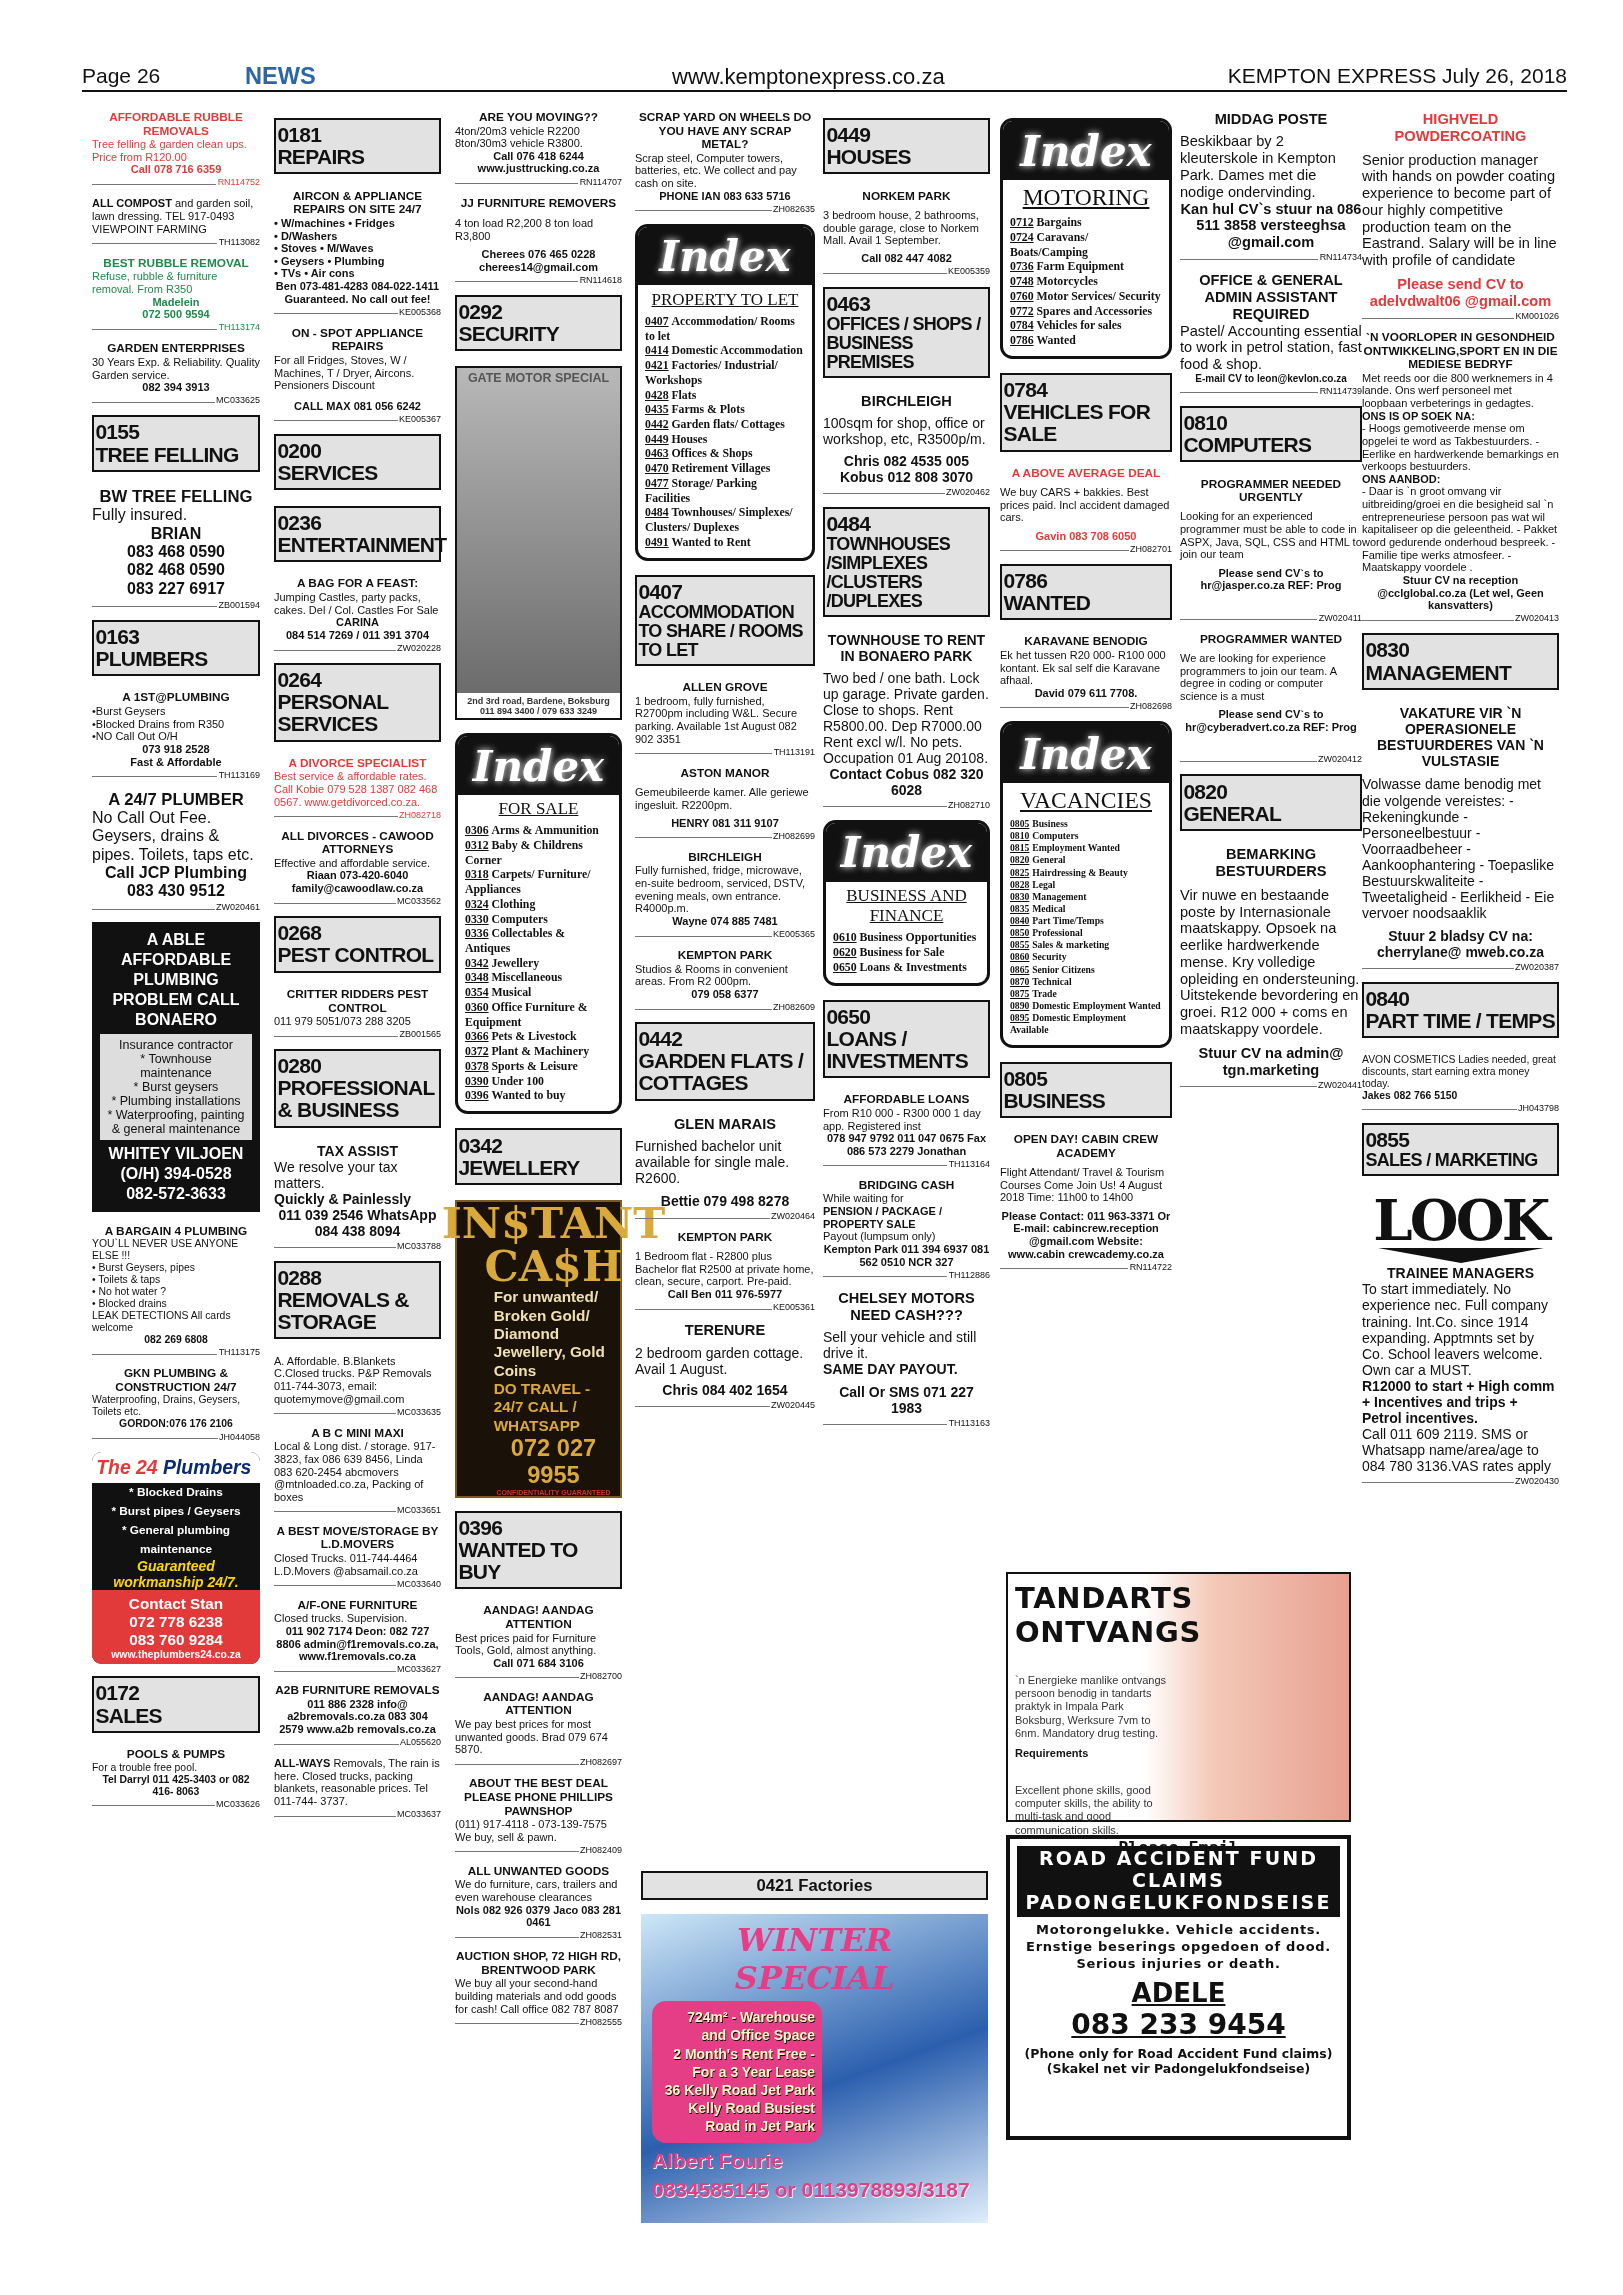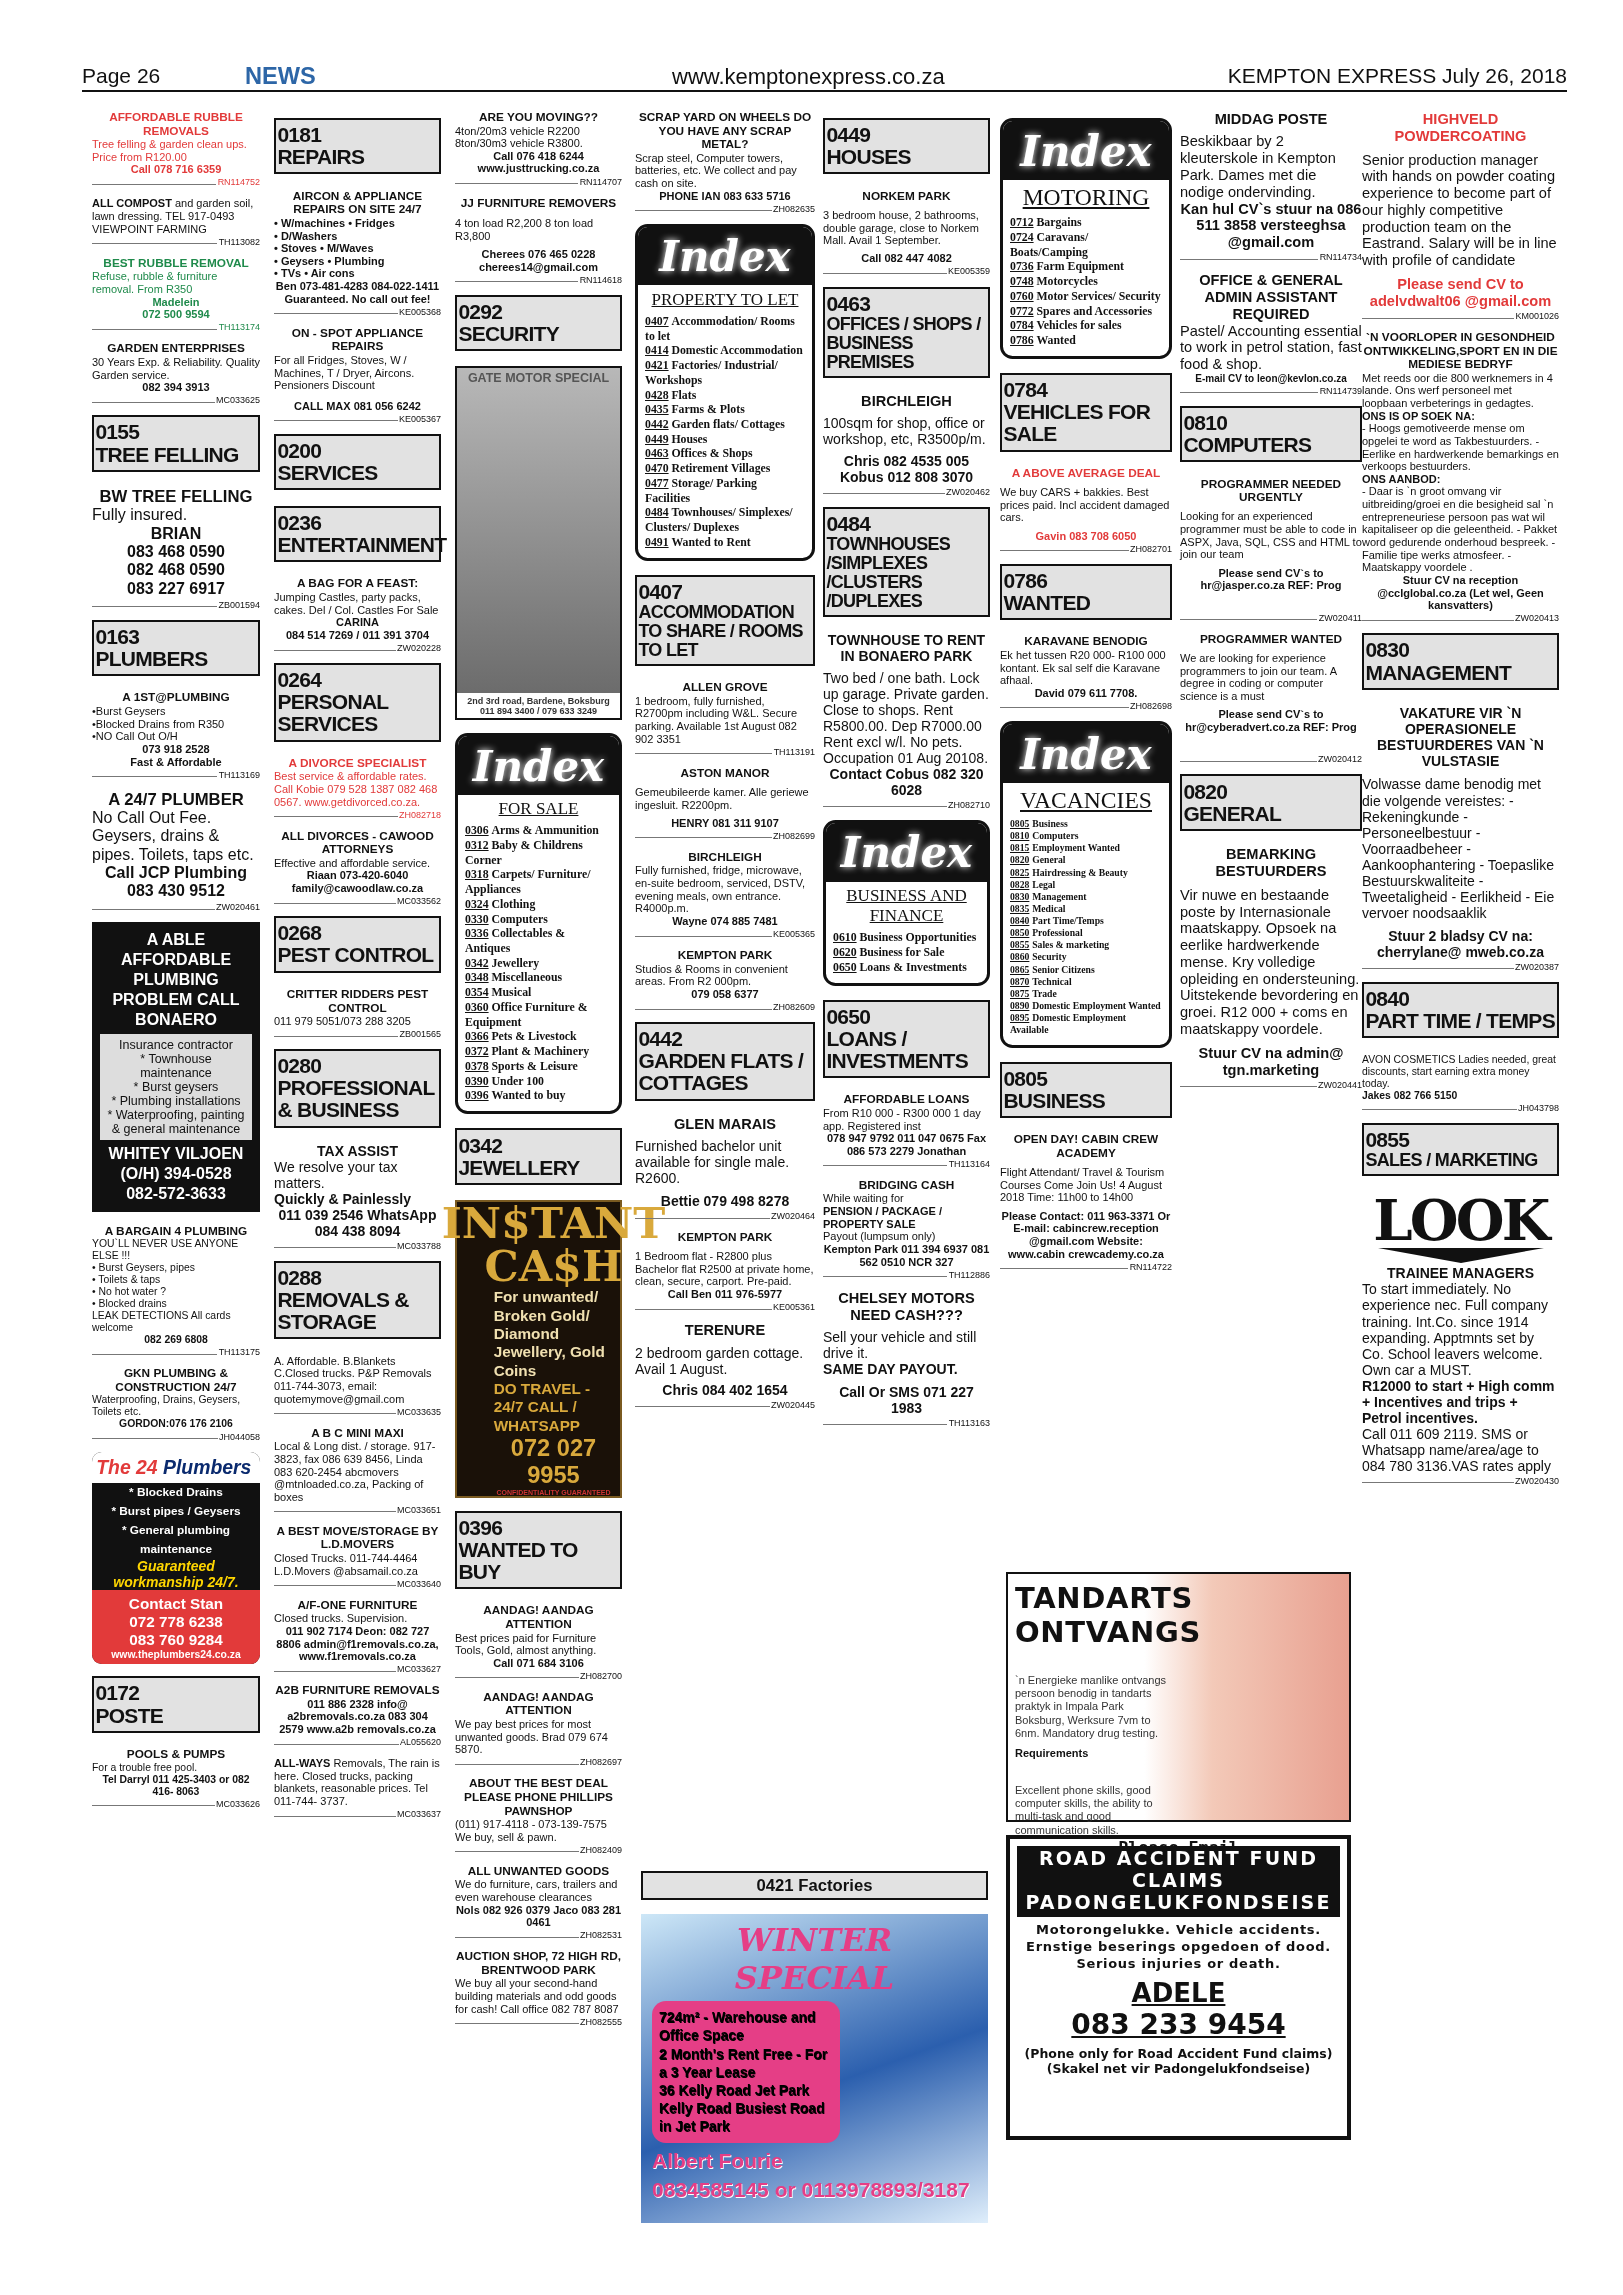--- a/index.html
+++ b/index.html
@@ -62,21 +62,21 @@
   .dent .rq { font-weight: bold; font-size: 11px; margin-top: 7px; }
   .dent .em { font-family: "DejaVu Sans Mono", monospace; font-weight: bold; font-size: 16.7px; text-align: center; margin-top: auto; }
   .raf { height: 305px; border: 4.2px solid #111; padding: 7px; font-family: "DejaVu Sans", sans-serif; font-weight: bold; justify-content: flex-start; }
   .raf .h { background: #111; color: #fff; font-size: 19px; letter-spacing: 2.1px; width: 100%; line-height: 1.15; padding: 2.8px; }
   .raf .tx { font-size: 13px; line-height: 1.3; margin-top: 5.6px; letter-spacing: 0.7px; }
   .raf .nm { font-size: 26px; text-decoration: underline; margin-top: 5.6px; }
   .raf .ph { font-size: 28px; text-decoration: underline; }
   .raf .ft { font-size: 12.5px; line-height: 1.25; margin-top: 4.2px; }
   .wint { position: absolute; left: 641px; top: 1914px; width: 347px; height: 309px; border: none; background: linear-gradient(160deg, #cde7f7, #2b5fae 55%, #dfeefb); justify-content: flex-start; align-items: flex-start; padding: 7px 11px; margin: 0; }
   .wint .h { color: #e53e86; font-size: 32px; font-weight: bold; font-style: italic; font-family: "DejaVu Serif", serif; }
-  .wint .box { background: #e53e86; border-radius: 14px; color: #000000; font-weight: bold; font-size: 14px; line-height: 1.3; padding: 7px; margin-top: 4.2px; text-shadow: 0.7px 0.7px 0 #000; text-align: left; width: 188px; }
+  .wint .box { background: #e53e86; border-radius: 14px; color: #fef9c3; font-weight: bold; font-size: 14px; line-height: 1.3; padding: 7px; margin-top: 4.2px; text-shadow: 0.7px 0.7px 0 #000; text-align: right; width: 170px; }
   .wint .ct { color: #e53e86; font-weight: bold; font-size: 21px; line-height: 1.05; margin-top: 7px; text-align: left; text-shadow: 0.7px 0.7px 0 #fff; }
   .factbar { position: absolute; left: 641px; top: 1871px; width: 347px; height: 29px; border: 2.1px solid #111; background: #e2e2e2; text-align: center; font-weight: bold; font-size: 16.7px; line-height: 25px; }
   .look { text-align: center; margin: 8.3px 0 2.8px; }
   .look .w { font-family: "DejaVu Serif", serif; font-weight: 900; font-size: 56px; letter-spacing: -2.8px; line-height: 1; }
   .look .arrow { width: 0; height: 0; margin: 0 auto; border-left: 83px solid transparent; border-right: 83px solid transparent; border-top: 15.3px solid #111; }
 </style>
 </head>
 <body>
 
 <div class="header">
@@ -181,21 +181,21 @@
     <div class="g">Guaranteed workmanship 24/7.</div>
     <div class="cs">
       <div>Contact Stan</div>
       <div>072 778 6238</div>
       <div>083 760 9284</div>
       <div class="w">www.theplumbers24.co.za</div>
     </div>
   </div>
   <div class="hdrbox">
     <span class="n">0172</span>
-    <span class="l">POSTE</span>
+    <span class="l">SALES</span>
   </div>
   <div class="ad" style="font-size:10.4px">
     <div class="t">POOLS &amp; PUMPS</div>
     <div class="b">For a trouble free pool.</div>
     <div class="p">Tel Darryl 011 425-3403 or 082 416- 8063</div>
     <div class="ref">MC033626</div>
   </div>
 </div>
 
 <div class="col c2">

